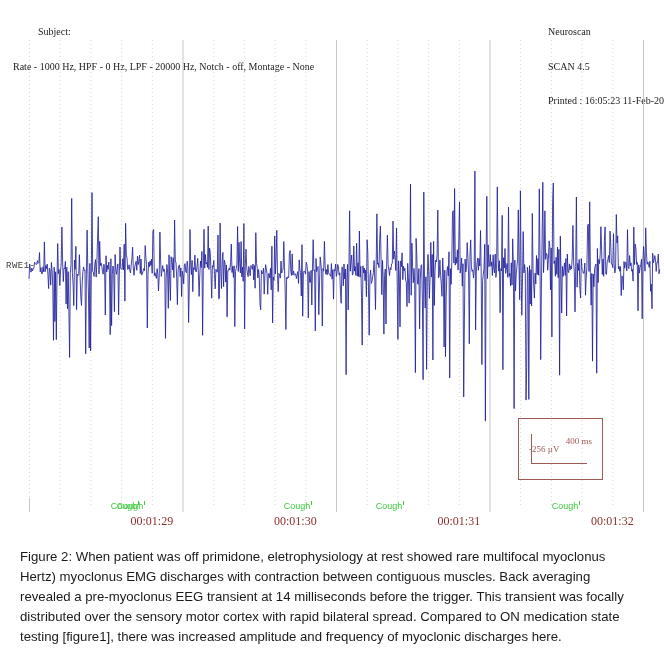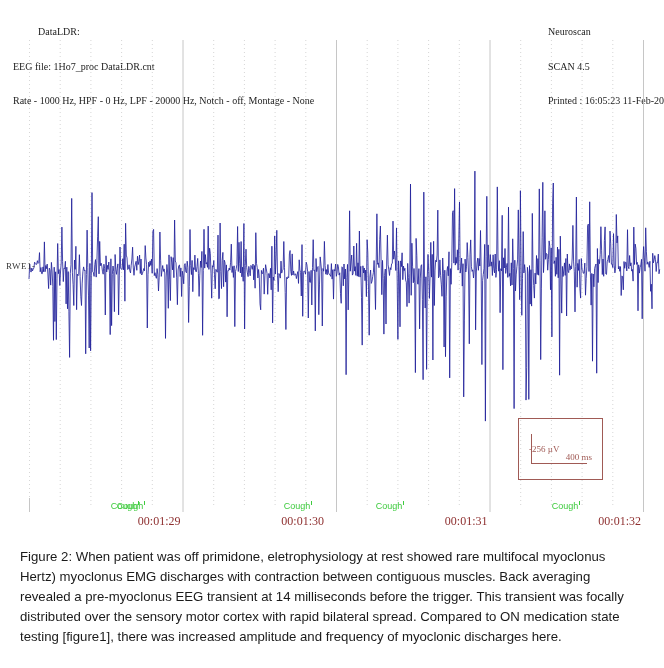--- a/index.html
+++ b/index.html
@@ -4,47 +4,46 @@
 <style>
   html,body{margin:0;padding:0;background:#ffffff;}
   #page{position:relative;width:664px;height:668px;background:#fff;overflow:hidden;
         font-family:"Liberation Serif", serif;}
   .hdr{position:absolute;font-size:10px;line-height:11.5px;color:#1c1c1c;white-space:pre;}
   #hdr-left{left:13px;top:3px;}
   #hdr-left .l1{margin-left:25px;}
   #hdr-right{left:512px;top:3px;margin-left:36px;}
   #plot-svg{position:absolute;left:0;top:0;}
   #channel-label{position:absolute;left:6px;top:261px;font-size:9px;color:#3a3a3a;
-        letter-spacing:0.5px;}
-  .time-label{position:absolute;top:514px;width:50px;text-align:right;font-size:12px;
+        letter-spacing:0.5px;font-family:Liberation Mono, monospace;}
+  .time-label{position:absolute;top:514px;width:50px;font-size:12px;
         color:var(--time,#8e2f2f);}
   .event-label{position:absolute;top:501px;width:44px;text-align:center;font-size:9px;
         font-family:"Liberation Sans", sans-serif;color:var(--event,#3ecb3e);}
   .ev-tick{display:inline-block;width:1px;height:4px;background:var(--event,#3ecb3e);
         margin-left:1px;vertical-align:top;}
   #scalebox{position:absolute;left:518px;top:418px;width:83px;height:60px;
         border:1px solid var(--calibration,#a05a55);color:var(--calibration,#a05a55);
         font-size:9px;}
   #scalebox .amp{position:absolute;left:10px;top:5px;margin-top:20px;}
-  #scalebox .dur{position:absolute;right:10px;top:33px;}
+  #scalebox .dur{position:absolute;right:10px;top:17px;}
   #scalebox .lshape{position:absolute;left:12px;top:15px;width:55px;height:29px;
         border-left:1px solid var(--calibration,#a05a55);
         border-bottom:1px solid var(--calibration,#a05a55);}
   #caption{position:absolute;left:8px;top:547px;width:652px;
         font-family:"Liberation Sans", sans-serif;font-size:13.2px;line-height:20px;
         color:#1a1a1a;margin-left:12px;}
 </style>
 </head>
 <body>
 
 <div id="page">
 
   <div id="hdr-left" class="hdr">
-    <div class="l1">DataLDR:</div>
-    <div>EEG file: 1Ho7_proc DataLDR.cnt</div>
+    <div class="l1">Subject:</div>
     <div>Rate - 1000 Hz, HPF - 0 Hz, LPF - 20000 Hz, Notch - off, Montage - None</div>
   </div>
 
   <div id="hdr-right" class="hdr">
     <div>Neuroscan</div>
     <div>SCAN 4.5</div>
     <div>Printed : 16:05:23 11-Feb-2025</div>
   </div>
 
   <svg id="plot-svg" width="664" height="540">

